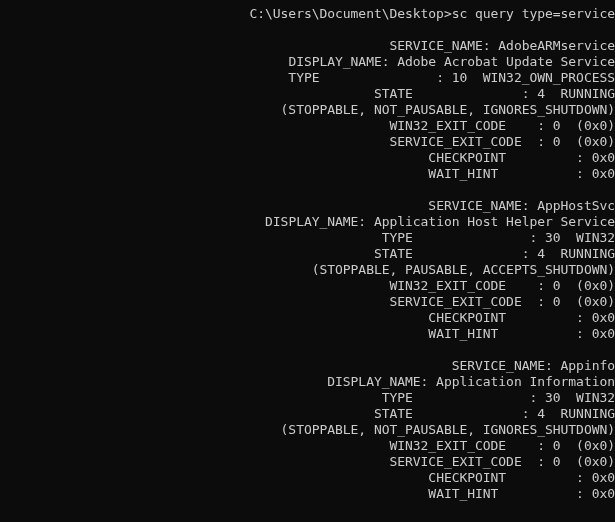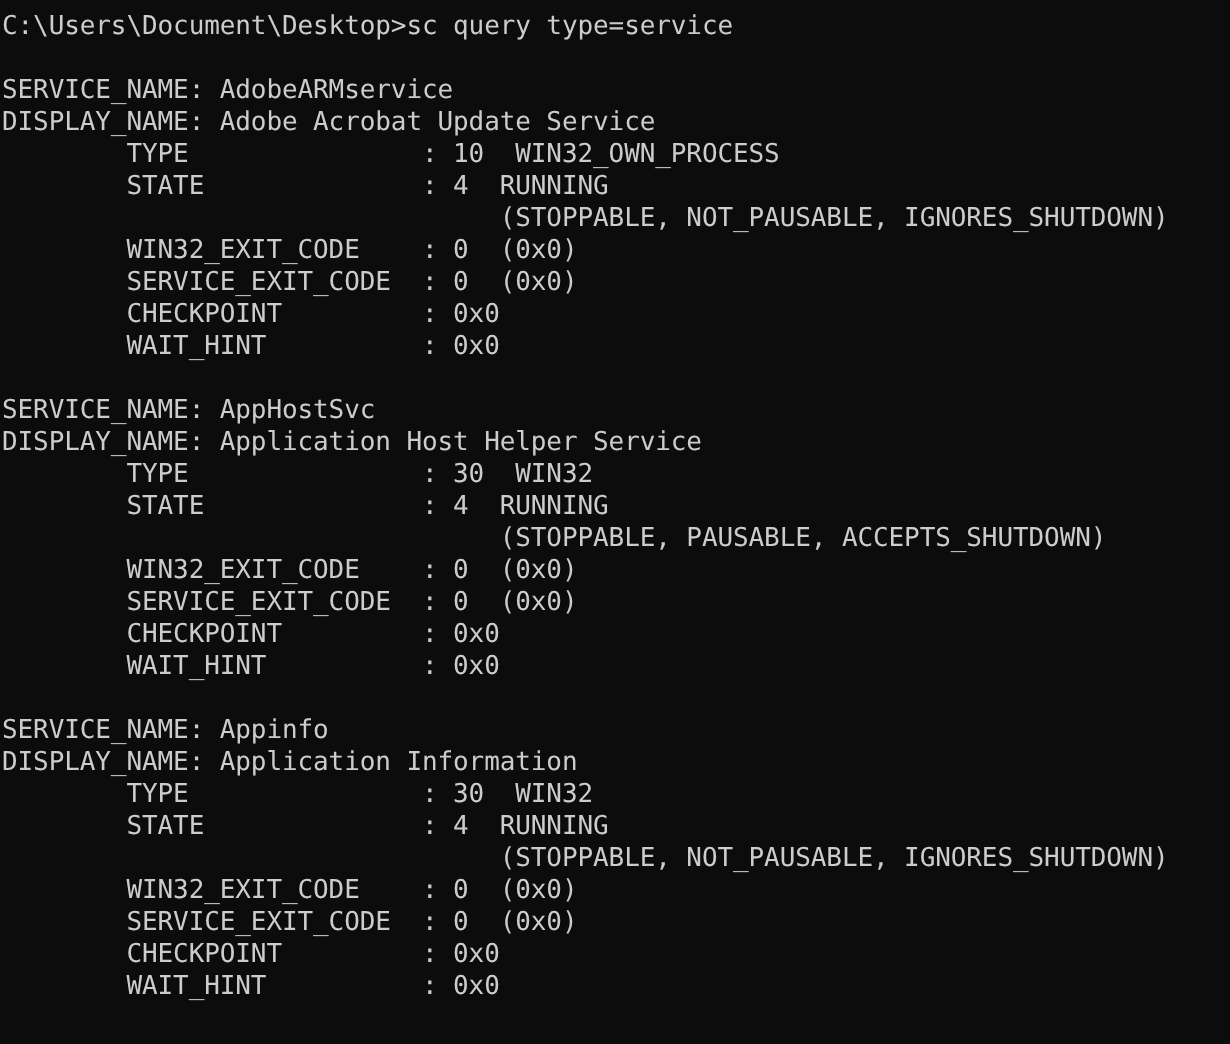--- a/index.html
+++ b/index.html
@@ -25,20 +25,21 @@
     margin: 0;
     padding: 0 0 0 1px;
     letter-spacing: -0.05px;
     -webkit-font-smoothing: none;
     font-smooth: never;
   }
   .line {
     display: block;
     height: 16px;
     white-space: pre;
+    text-align: right;
   }
   .blank { height: 16px; }
 </style>
 </head>
 <body>
 
 <div id="terminal">
   <div id="console-output"><div class="line">C:\Users\Document\Desktop&gt;sc query type=service</div><div class="line blank"></div><div class="line">SERVICE_NAME: AdobeARMservice</div><div class="line">DISPLAY_NAME: Adobe Acrobat Update Service</div><div class="line">        TYPE               : 10  WIN32_OWN_PROCESS</div><div class="line">        STATE              : 4  RUNNING</div><div class="line">                                (STOPPABLE, NOT_PAUSABLE, IGNORES_SHUTDOWN)</div><div class="line">        WIN32_EXIT_CODE    : 0  (0x0)</div><div class="line">        SERVICE_EXIT_CODE  : 0  (0x0)</div><div class="line">        CHECKPOINT         : 0x0</div><div class="line">        WAIT_HINT          : 0x0</div><div class="line blank"></div><div class="line">SERVICE_NAME: AppHostSvc</div><div class="line">DISPLAY_NAME: Application Host Helper Service</div><div class="line">        TYPE               : 30  WIN32</div><div class="line">        STATE              : 4  RUNNING</div><div class="line">                                (STOPPABLE, PAUSABLE, ACCEPTS_SHUTDOWN)</div><div class="line">        WIN32_EXIT_CODE    : 0  (0x0)</div><div class="line">        SERVICE_EXIT_CODE  : 0  (0x0)</div><div class="line">        CHECKPOINT         : 0x0</div><div class="line">        WAIT_HINT          : 0x0</div><div class="line blank"></div><div class="line">SERVICE_NAME: Appinfo</div><div class="line">DISPLAY_NAME: Application Information</div><div class="line">        TYPE               : 30  WIN32</div><div class="line">        STATE              : 4  RUNNING</div><div class="line">                                (STOPPABLE, NOT_PAUSABLE, IGNORES_SHUTDOWN)</div><div class="line">        WIN32_EXIT_CODE    : 0  (0x0)</div><div class="line">        SERVICE_EXIT_CODE  : 0  (0x0)</div><div class="line">        CHECKPOINT         : 0x0</div><div class="line">        WAIT_HINT          : 0x0</div></div>
 </div>
 

